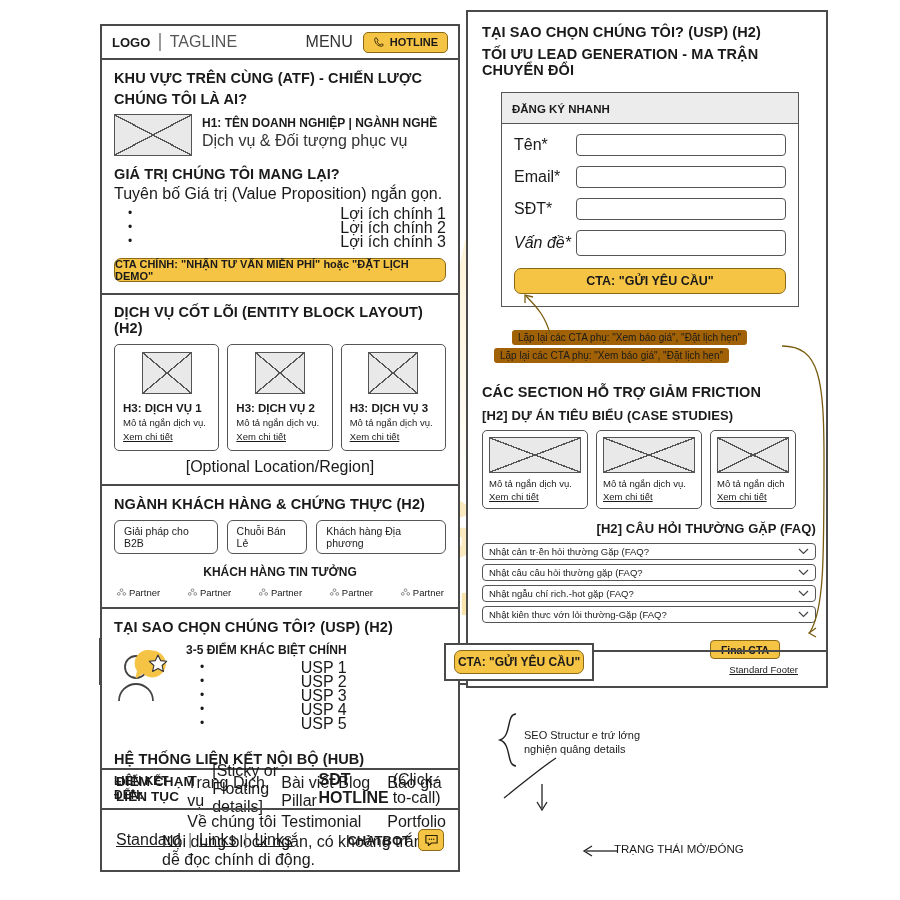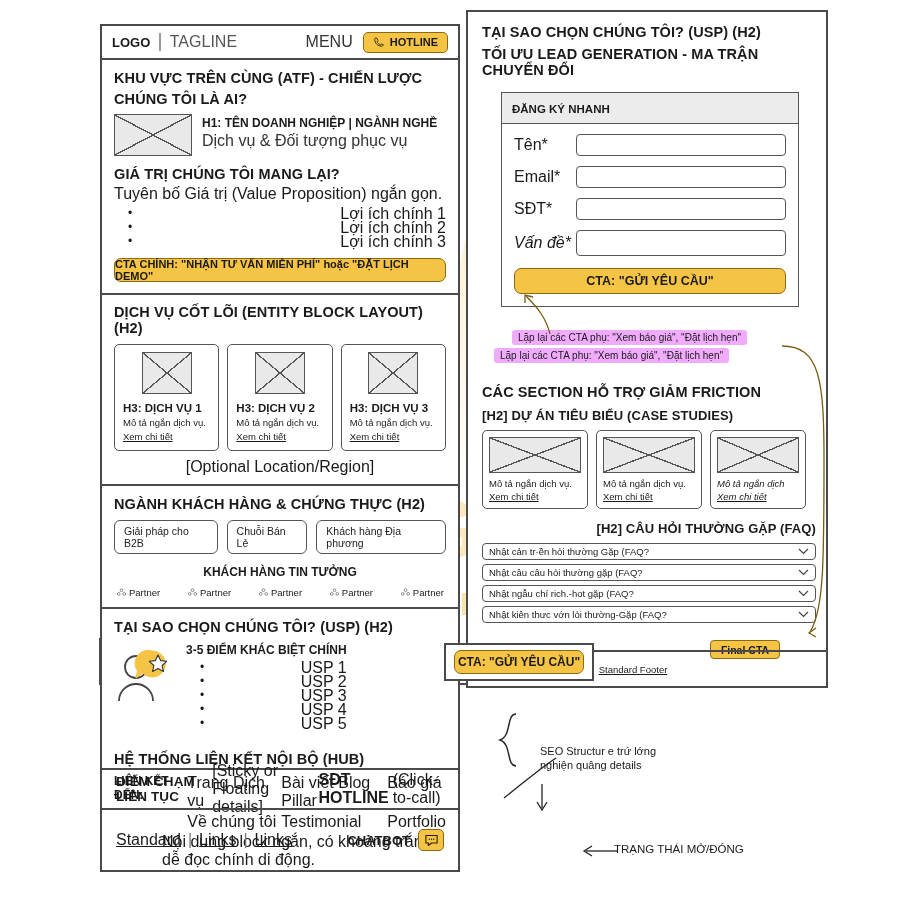--- a/index.html
+++ b/index.html
@@ -56,21 +56,21 @@
   }
   .ph:before { background: linear-gradient(to top right, transparent calc(50% - .7px), #555 calc(50% - .7px), #555 calc(50% + .7px), transparent calc(50% + .7px)); }
   .ph:after  { background: linear-gradient(to bottom right, transparent calc(50% - .7px), #555 calc(50% - .7px), #555 calc(50% + .7px), transparent calc(50% + .7px)); }
 
   .cta {
     background: #f6c445; border: 1.5px solid #8a6a14; border-radius: 7px;
     font-weight: bold; display: flex; align-items: center; justify-content: center;
     color: #1a1a1a;
   }
   .note {
-    background: #f0abfc; border-radius: 3px; font-size: 10px;
+    background: #a16207; border-radius: 3px; font-size: 10px;
     padding: 2px 6px; display: inline-block; white-space: nowrap;
   }
   .pill {
     border: 1.5px solid #555; border-radius: 6px; font-size: 10.5px;
     padding: 4px 9px; background: #fff; display: inline-block;
   }
   .field {
     border: 1.5px solid #555; border-radius: 4px; background: #fff; height: 22px;
   }
   .faq {
@@ -135,21 +135,21 @@
         <div class="svc-card" style="width:106px; padding:6px;">
           <div class="ph" style="height:36px;"></div>
           <div class="tiny" style="margin-top:5px;">Mô tả ngắn dịch vụ.</div>
           <div class="tiny u" style="margin-top:2px;">Xem chi tiết</div>
         </div>
         <div class="svc-card" style="width:106px; padding:6px;">
           <div class="ph" style="height:36px;"></div>
           <div class="tiny" style="margin-top:5px;">Mô tả ngắn dịch vụ.</div>
           <div class="tiny u" style="margin-top:2px;">Xem chi tiết</div>
         </div>
-        <div class="svc-card" style="width:96px; padding:6px;font-style:italic;">
+        <div class="svc-card" style="width:86px; padding:6px;">
           <div class="ph" style="height:36px;"></div>
           <div class="tiny" style="margin-top:5px;">Mô tả ngắn dịch</div>
           <div class="tiny u" style="margin-top:2px;">Xem chi tiết</div>
         </div>
       </div>
 
       <div class="h2" style="margin-top:12px; font-size:13px;text-align:right;">[H2] CÂU HỎI THƯỜNG GẶP (FAQ)</div>
 
       <div style="margin-top:7px;">
         <div class="faq">
@@ -183,21 +183,21 @@
                 <path d="M1 1 L5.5 5.5 L10 1" stroke="#444" stroke-width="1.2" fill="none"></path>
               </svg>
           </span>
         </div>
       </div>
     </div>
 
     <div class="cta" style="position:absolute; left:242px; top:628px; width:70px; height:19px; font-size:10.5px; border-radius:4px;">Final CTA</div>
 
     <div style="position:absolute; left:0; bottom:0; width:100%; height:36px; border-top:2px solid #4a4a4a;
-                display:flex; align-items:center; justify-content:center; padding-right:28px;">
+                display:flex; align-items:center; justify-content:flex-end; padding-right:28px;">
       <span class="tiny u">Standard Footer</span>
     </div>
   </div>
 
   <svg style="position:absolute; left:780px; top:340px; z-index:3;" width="50" height="300" viewBox="0 0 50 300">
     <path d="M2 6 C 40 6, 44 40, 44 120 C 44 220, 44 270, 30 292" stroke="#7a5c10" stroke-width="1.3" fill="none"></path>
     <path d="M36 288 L29 293 L36 297" stroke="#7a5c10" stroke-width="1.3" fill="none"></path>
   </svg>
 
   <div class="note" style="position:absolute; left:512px; top:330px; z-index:4;">Lặp lại các CTA phụ: "Xem báo giá", "Đặt lịch hẹn"</div>
@@ -413,21 +413,21 @@
     <div class="cta" style="width:130px; height:24px; font-size:12px;">CTA: "GỬI YÊU CẦU"</div>
   </div>
 
   <svg style="position:absolute; left:96px; top:636px; z-index:1;" width="500" height="50" viewBox="0 0 500 50">
     <path d="M4 2 L4 48 L500 48" stroke="#4a4a4a" stroke-width="2" fill="none"></path>
   </svg>
 
   <svg style="position:absolute; left:496px; top:712px; z-index:7;" width="26" height="56" viewBox="0 0 26 56">
     <path d="M20 2 C10 2, 16 24, 4 28 C16 32, 10 54, 20 54" stroke="#222" stroke-width="1.4" fill="none"></path>
   </svg>
-  <div style="position:absolute; left:540px; top:728px; font-size:11px; line-height:14px; z-index:7;margin-top:16px;">
+  <div style="position:absolute; left:524px; top:728px; font-size:11px; line-height:14px; z-index:7;">
     <div>SEO Structur e trứ lớng</div>
     <div>nghiện quâng details</div>
   </div>
   <svg style="position:absolute; left:498px; top:756px; z-index:7;" width="60" height="44" viewBox="0 0 60 44">
     <path d="M58 2 C40 14, 24 28, 6 42" stroke="#222" stroke-width="1.3" fill="none"></path>
   </svg>
 
   <svg style="position:absolute; left:578px; top:842px; z-index:7;" width="42" height="18" viewBox="0 0 42 18">
     <path d="M40 9 L8 9" stroke="#222" stroke-width="1.3" fill="none"></path>
     <path d="M14 4 L6 9 L14 14" stroke="#222" stroke-width="1.3" fill="none"></path>

